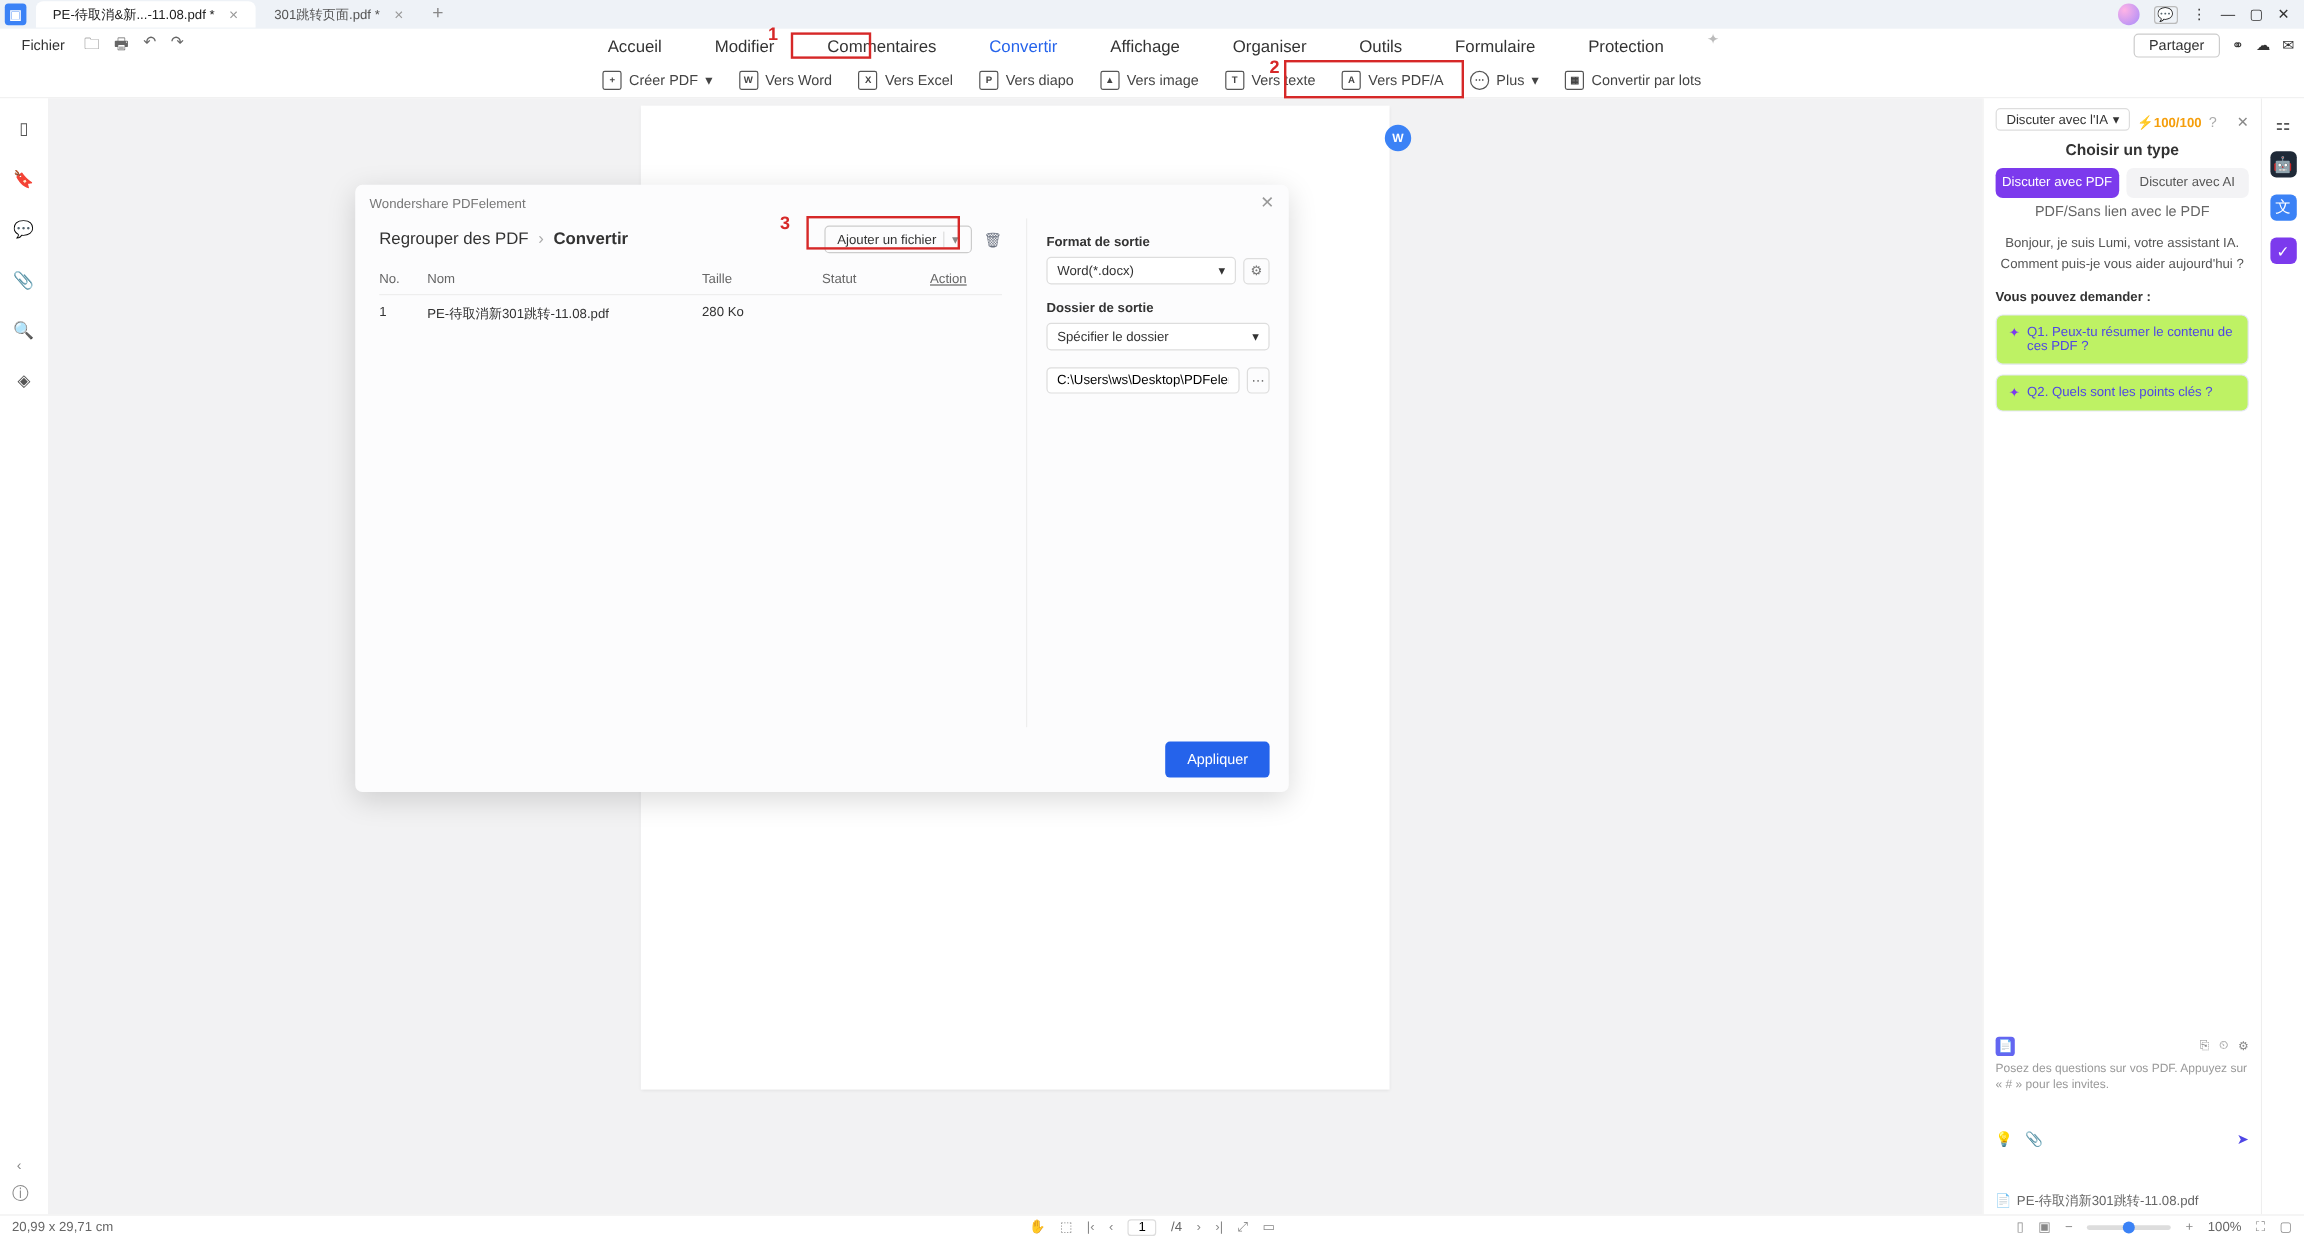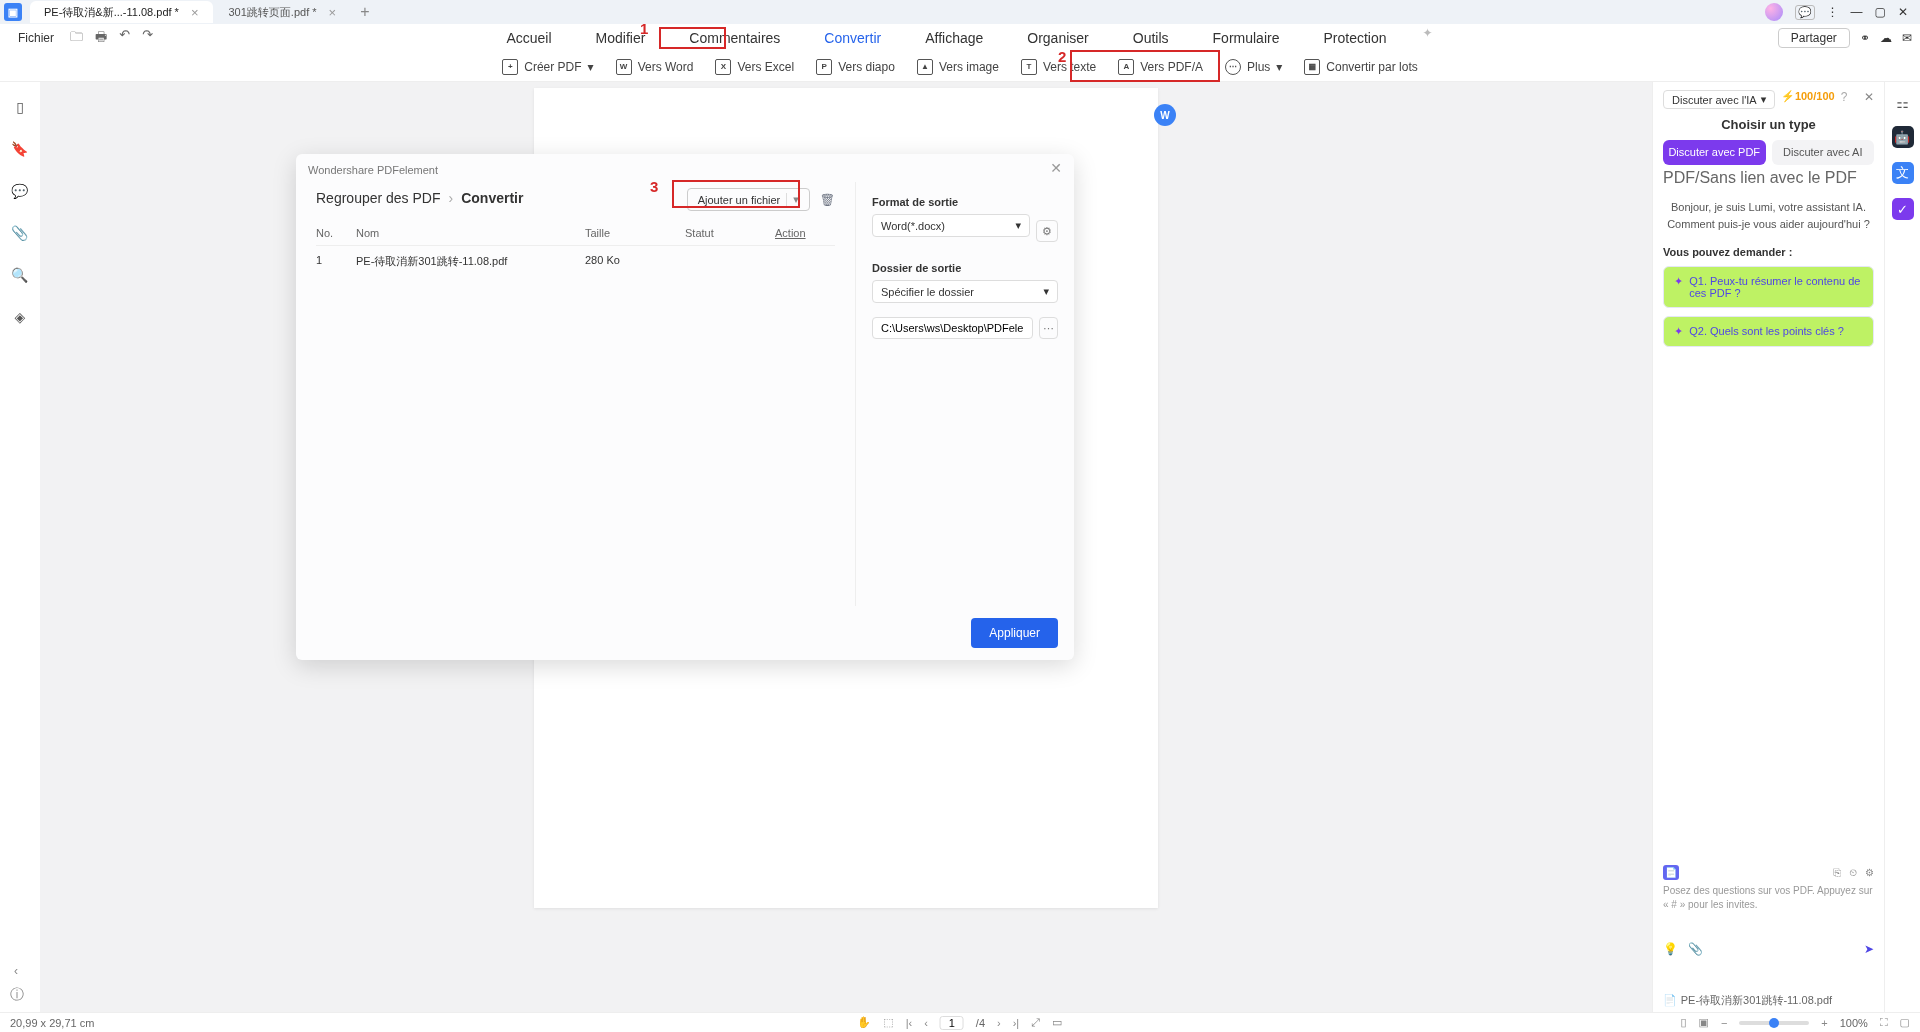--- a/index.html
+++ b/index.html
@@ -40,31 +40,31 @@
 
 .workspace { position: absolute; top: 82px; left: 0; right: 0; bottom: 20px; display: flex; background: #f7f7f8; }
 .left-sidebar { width: 40px; background: #fff; display: flex; flex-direction: column; align-items: center; padding-top: 16px; gap: 24px; }
 .side-icon { width: 18px; height: 18px; color: #555; cursor: pointer; font-size: 14px; display: flex; align-items: center; justify-content: center; }
 .canvas { flex: 1; position: relative; background: #f2f2f3; display: flex; justify-content: center; }
 .page { width: 624px; background: #fff; margin-top: 6px; height: 820px; box-shadow: 0 1px 3px rgba(0,0,0,.08); position: relative; }
 .page-badge { position: absolute; top: 16px; right: -18px; width: 22px; height: 22px; border-radius: 50%; background: #3b82f6; color: #fff; font-size: 10px; font-weight: bold; display: flex; align-items: center; justify-content: center; }
 
 
 .right-panel { width: 232px; background: #fff; border-left: 1px solid #eee; padding: 8px 10px; position: relative; }
-.rp-head { display: flex; align-items: flex-start; gap: 6px; margin-bottom: 8px; }
+.rp-head { display: flex; align-items: flex-end; gap: 6px; margin-bottom: 8px; }
 .rp-drop { border: 1px solid #ddd; border-radius: 4px; padding: 2px 8px; font-size: 11px; display: flex; align-items: center; gap: 4px; }
 .credits { color: #f59e0b; font-size: 11px; font-weight: 600; }
 .credits::before { content: "⚡"; }
 .rp-close { margin-left: auto; color: #888; cursor: pointer; }
 .rp-title { text-align: center; font-size: 13px; font-weight: 600; margin: 8px 0; }
 .rp-tabs { display: flex; gap: 6px; justify-content: center; margin-bottom: 4px; }
 .rp-tab { flex: 1; text-align: center; font-size: 11px; padding: 6px 4px; border-radius: 6px; cursor: pointer; line-height: 1.2; }
 .rp-tab.active { background: #7c3aed; color: #fff; }
 .rp-tab.inactive { background: #f3f3f5; color: #555; }
-.rp-sub { font-size: 16px; color: #666; margin-bottom: 12px; }
+.rp-sub { text-align: center; font-size: 12px; color: #666; margin-bottom: 12px; }
 .rp-msg { font-size: 11px; text-align: center; color: #555; line-height: 1.5; margin-bottom: 14px; }
 .rp-hint { font-size: 11px; font-weight: 600; margin-bottom: 8px; }
 .rp-q { background: #bef264; border: 1px solid #e5e7f5; border-radius: 6px; padding: 8px 10px; font-size: 11px; color: #4f46e5; margin-bottom: 8px; cursor: pointer; display: flex; gap: 6px; }
 .rp-q::before { content: "✦"; color: #7c3aed; }
 .rp-footer { position: absolute; bottom: 56px; left: 10px; right: 10px; }
 .rp-prompt-row { display: flex; justify-content: space-between; align-items: center; font-size: 10px; color: #888; margin-bottom: 4px; }
 .rp-prompt-icons { display: flex; gap: 8px; }
 .rp-input-row { display: flex; gap: 10px; align-items: center; color: #888; margin-top: 30px; }
 .rp-send { margin-left: auto; color: #4f46e5; }
 .rp-file { position: absolute; bottom: 4px; left: 10px; font-size: 11px; color: #666; display: flex; align-items: center; gap: 4px; }
@@ -94,21 +94,21 @@
 .dlg-tr { display: flex; padding: 8px 0; }
 .col-no { width: 40px; }
 .col-nom { flex: 1; }
 .col-taille { width: 100px; }
 .col-statut { width: 90px; }
 .col-action { width: 60px; text-decoration: underline; }
 .dlg-right { width: 218px; padding: 14px 16px; font-size: 11px; }
 .dlg-label { font-weight: 600; margin-bottom: 6px; display: block; }
 .dlg-select { width: 100%; border: 1px solid #ddd; border-radius: 4px; padding: 4px 8px; font-size: 11px; background: #fff; display: flex; justify-content: space-between; align-items: center; margin-bottom: 14px; cursor: pointer; }
 .dlg-select-row { display: flex; gap: 6px; align-items: center; margin-bottom: 14px; }
-.dlg-select-row .dlg-select { margin-bottom: 11px; flex: 1; }
+.dlg-select-row .dlg-select { margin-bottom: 0; flex: 1; }
 .gear { border: 1px solid #ddd; border-radius: 4px; width: 22px; height: 22px; display: flex; align-items: center; justify-content: center; color: #777; cursor: pointer; }
 .dlg-input { width: 100%; border: 1px solid #ddd; border-radius: 4px; padding: 4px 8px; font-size: 11px; margin-bottom: 0; }
 .dlg-apply-row { padding: 12px 16px; display: flex; justify-content: flex-end; }
 .apply-btn { background: #2563eb; color: #fff; border: none; border-radius: 4px; padding: 8px 18px; font-size: 12px; cursor: pointer; }
 
 
 .status-bar { position: absolute; bottom: 0; left: 0; right: 0; height: 20px; background: #fff; border-top: 1px solid #eee; display: flex; align-items: center; padding: 0 10px; font-size: 11px; color: #666; }
 .status-center { position: absolute; left: 50%; transform: translateX(-50%); display: flex; align-items: center; gap: 12px; }
 .page-input { width: 24px; text-align: center; border: 1px solid #ddd; border-radius: 3px; font-size: 11px; }
 .status-right { margin-left: auto; display: flex; align-items: center; gap: 12px; }

